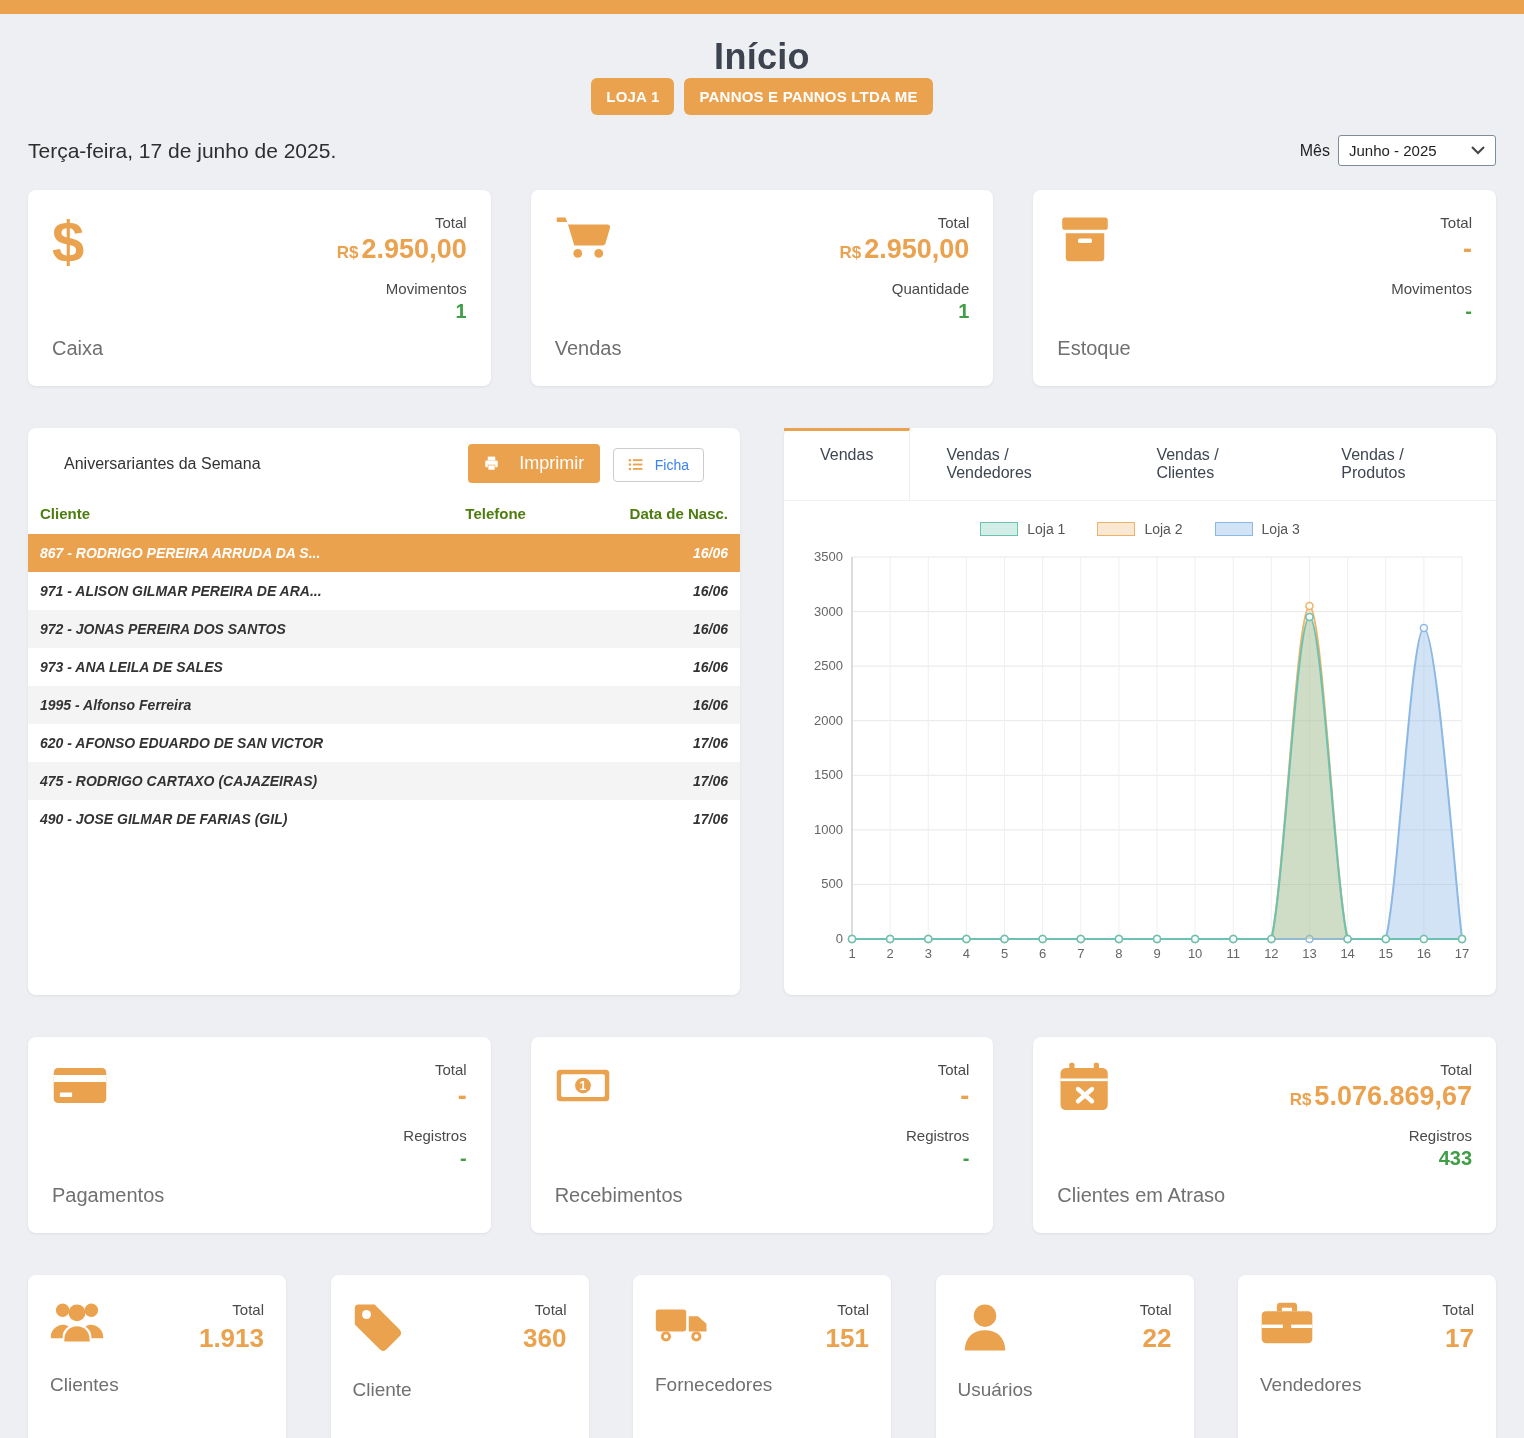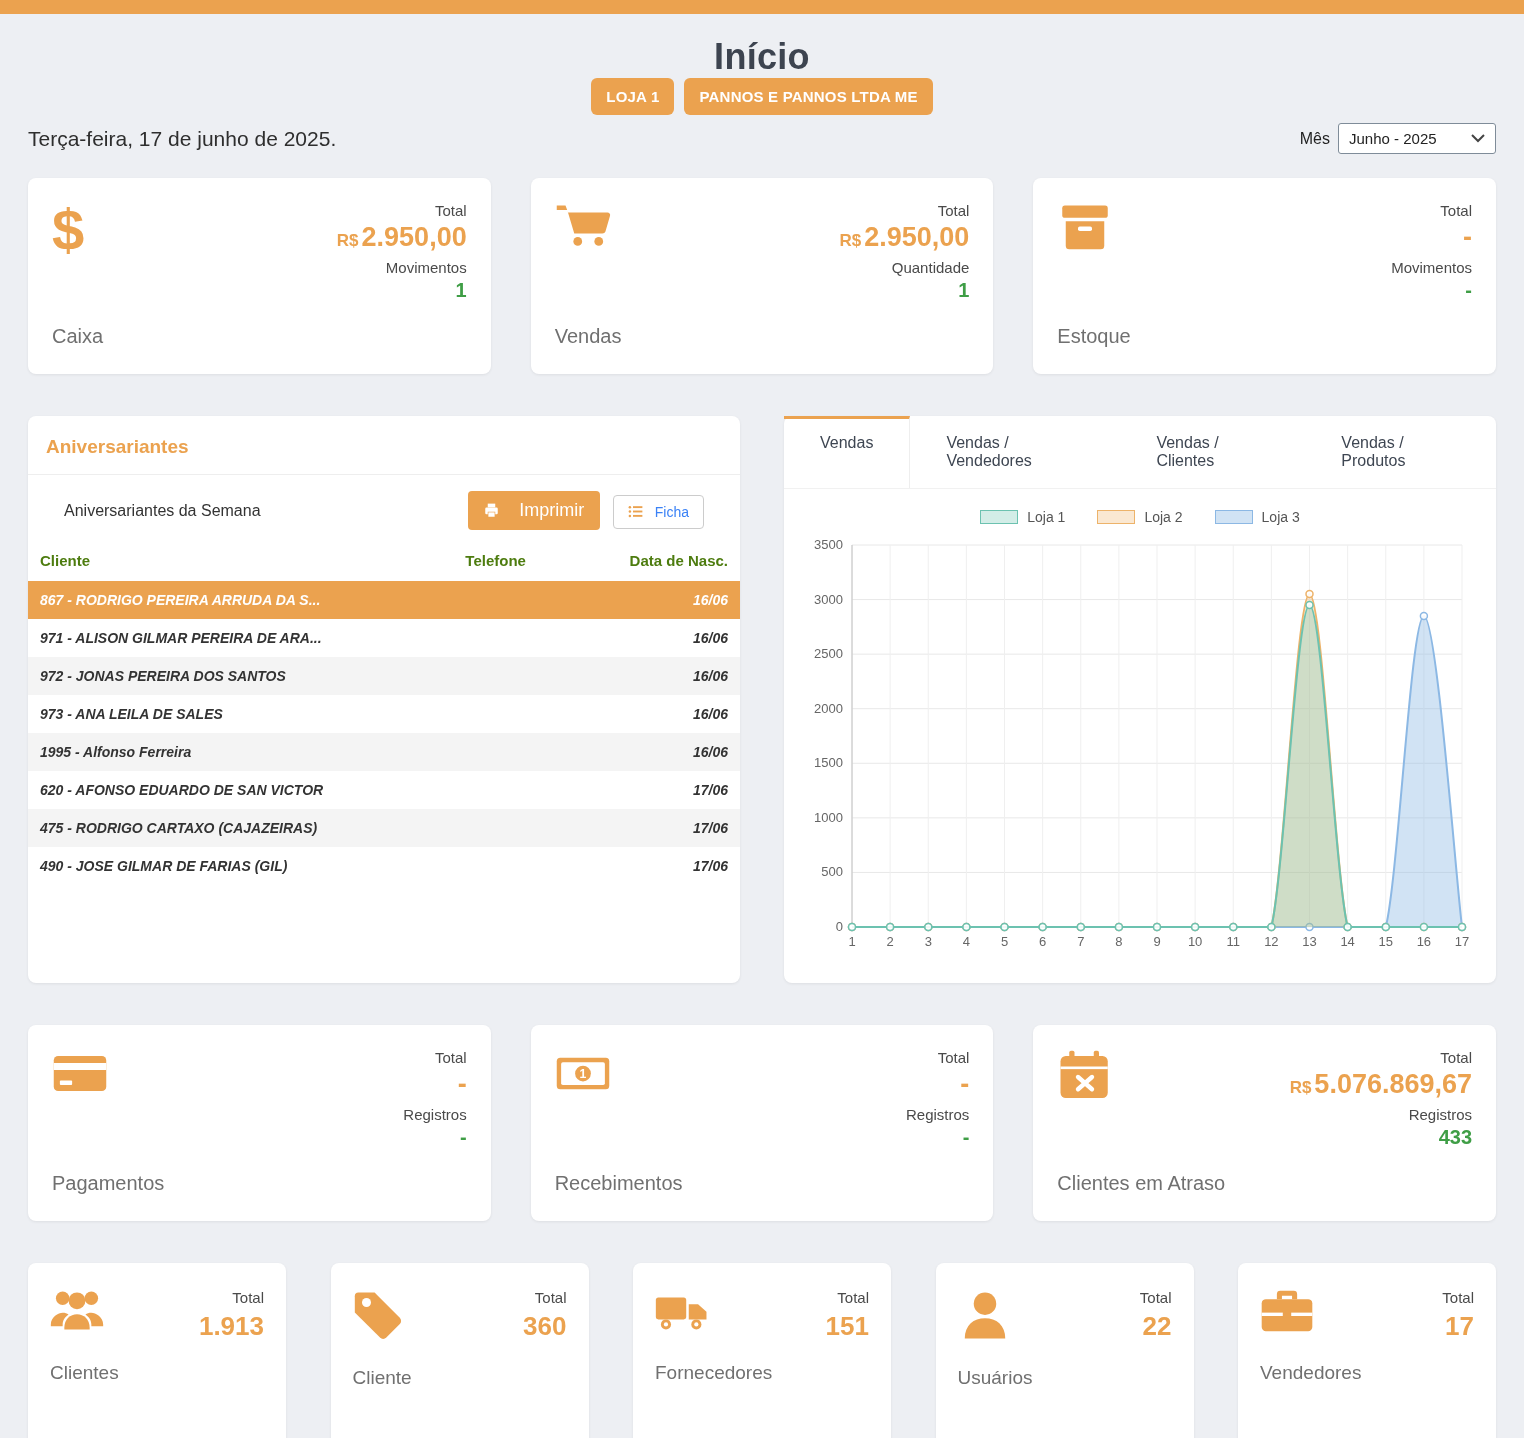--- a/index.html
+++ b/index.html
@@ -14,41 +14,41 @@
   .page { padding: 8px 28px 26px; }
 
   
   .header-row { display: flex; justify-content: space-between; align-items: center; margin-top: 14px; flex-direction: column; }
   .page-title { font-size: 36px; font-weight: 600; color: #3d4450; margin: 0; letter-spacing: .3px; }
   .header-buttons { display: flex; gap: 10px; }
   .pill-btn { background: #eba24f; color: #fff; border: none; border-radius: 6px; font-weight: 700;
     font-size: 15px; padding: 10px 15px; cursor: pointer; font-family: inherit; letter-spacing: .2px; }
 
   
-  .date-row { display: flex; justify-content: space-between; align-items: center; margin: 8px 0 24px; text-align: center; }
+  .date-row { display: flex; justify-content: space-between; align-items: center; margin: 20px 0 24px; text-align: center; }
   .date-text { font-size: 21px; color: #2e2e2e; }
   .month-row { display: flex; align-items: center; gap: 8px; }
   .month-label { font-size: 16px; color: #222; }
   .month-select { display: flex; align-items: center; justify-content: space-between; gap: 26px;
     background: #fff; border: 1px solid #7f8c99; border-radius: 3px; padding: 6px 10px;
     min-width: 158px; font-size: 15px; color: #222; cursor: pointer; }
 
   
   .cards-row { display: flex; gap: 40px; margin-bottom: 42px; }
   .stat-card { flex: 1; background: #fff; border-radius: 8px; box-shadow: 0 1px 3px rgba(0,0,0,.07);
     padding: 24px 24px 26px; display: flex; justify-content: space-between; min-height: 196px; }
   .stat-left { display: flex; flex-direction: column; justify-content: space-between; }
   .stat-icon svg { width: 56px; height: auto; fill: #eba24f; }
   .dollar { font-size: 58px; font-weight: 700; color: #eba24f; line-height: .95; }
   .stat-label { font-size: 20px; color: #707070; }
   .stat-right { text-align: right; }
   .stat-total-label { font-size: 15px; color: #4a4a4a; }
   .stat-total { margin-top: 3px; font-size: 27px; font-weight: 700; color: #eba24f; }
   .stat-total .cur { font-size: 17px; font-weight: 600; margin-right: 3px; }
-  .stat-sub-label { font-size: 15px; color: #4a4a4a; margin-top: 6px; }
+  .stat-sub-label { font-size: 15px; color: #4a4a4a; margin-top: 15px; }
   .stat-sub { font-size: 20px; font-weight: 700; color: #3f9e46; margin-top: 3px; }
 
   
   .middle-row { display: flex; gap: 44px; margin-bottom: 42px; align-items: stretch; }
   .panel { background: #fff; border-radius: 8px; box-shadow: 0 1px 3px rgba(0,0,0,.07); }
   .bday-panel { flex: 0 0 712px; display: flex; flex-direction: column; padding-bottom: 34px; }
   .bday-title { font-size: 19px; font-weight: 700; color: #eba24f; padding: 20px 18px 16px; border-bottom: 1px solid #eee; }
   .bday-subrow { display: flex; justify-content: space-between; align-items: center; padding: 16px 36px; }
   .bday-subtitle { font-size: 16px; color: #333; }
   .btn-imprimir { display: inline-flex; align-items: center; gap: 20px; background: #eba24f; color: #fff;
@@ -166,21 +166,20 @@
         <div class="stat-total"><span class="cur"></span><span>-</span></div>
         <div class="stat-sub-label">Movimentos</div>
         <div class="stat-sub">-</div>
       </div>
     </div>
   </div>
 
   <div class="middle-row">
 
     <div class="panel bday-panel">
-      <div class="bday-title">Aniversariantes</div>
       <div class="bday-subrow">
         <div class="bday-subtitle">Aniversariantes da Semana</div>
         <div>
           <button class="btn-imprimir">
             <svg width="15" height="15" viewBox="0 0 24 24">
                 <rect x="6" y="1" width="12" height="6" fill="#fff"></rect>
                 <rect x="2" y="7" width="20" height="11" rx="2" fill="#fff"></rect>
                 <rect x="6" y="14" width="12" height="9" fill="#eba24f"></rect>
                 <rect x="7" y="15" width="10" height="7" fill="#fff"></rect>
               </svg>

